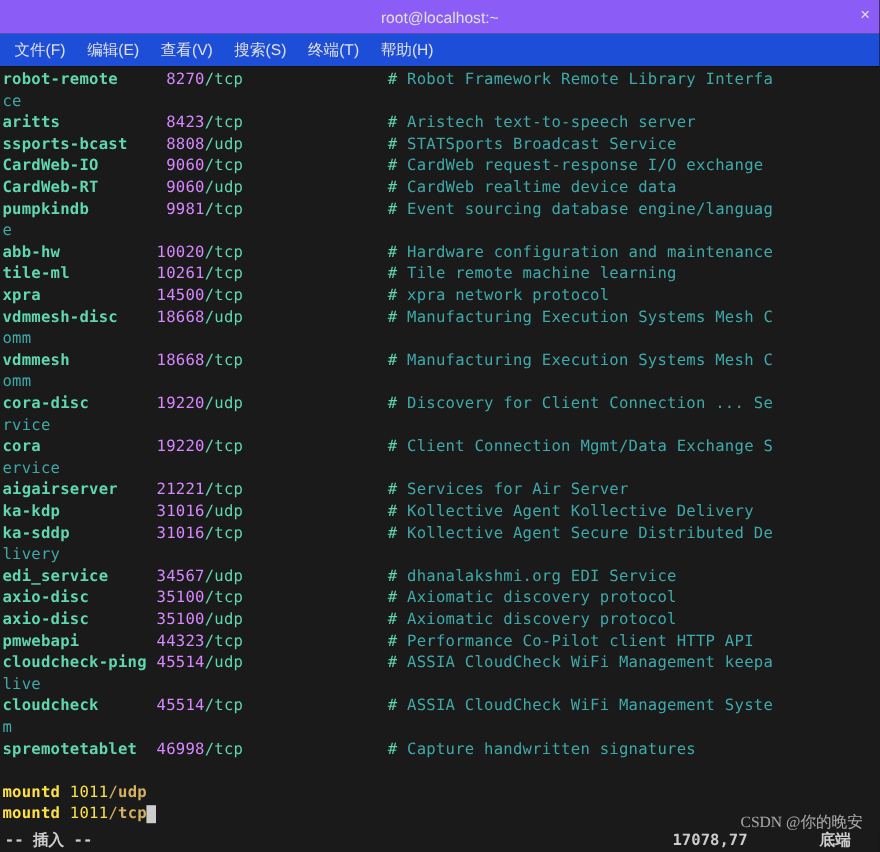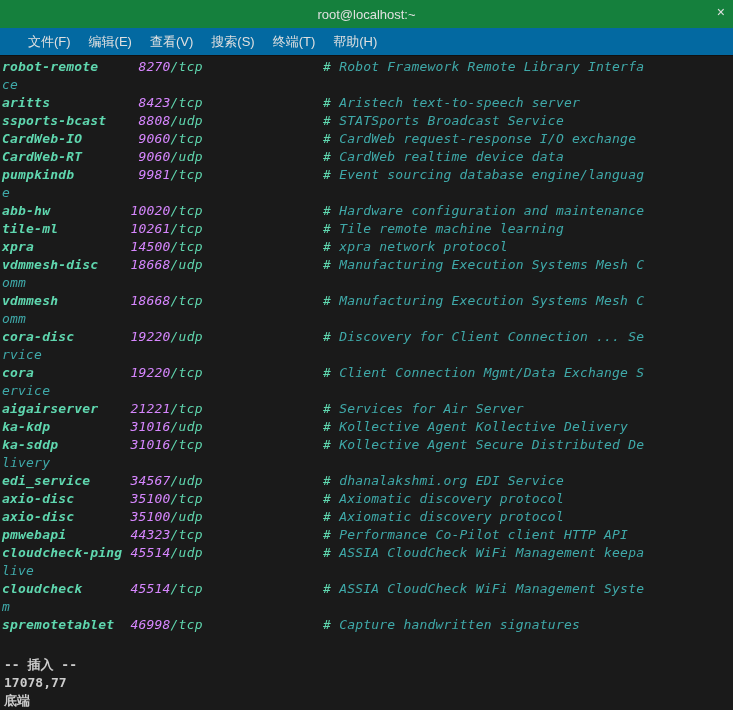--- a/index.html
+++ b/index.html
@@ -10,65 +10,64 @@
     body {
       background: #1a1a1a;
       font-family: "DejaVu Sans Mono", "Liberation Mono", monospace;
       font-size: 13px;
       width: 733px;
       height: 710px;
       overflow: hidden;
       color: #ccc;
     }
     .titlebar {
-      background: #15803d;
+      background: #8b5cf6;
       height: 28px;
       display: flex;
       align-items: center;
       justify-content: center;
       position: relative;
       color: #e0e0e0;
       font-family: sans-serif;
       font-size: 13px;
     }
     .titlebar .close {
       position: absolute;
       right: 8px;
       top: 4px;
       color: #e0e0e0;
       cursor: pointer;
       font-size: 14px;
     }
     .menubar {
-      background: #0369a1;
+      background: #1d4ed8;
       height: 28px;
       display: flex;
       align-items: center;
-      padding: 0 20px;
+      padding: 0 4px;
       gap: 2px;
       color: #e0e0e0;
       font-family: sans-serif;
       font-size: 13px;
       border-bottom: 1px solid #111;
     }
     .menubar .menu-item {
       padding: 4px 8px;
       cursor: pointer;
     }
     .terminal {
       background: #1a1a1a;
       padding: 2px 2px;
       line-height: 18px;
       white-space: pre;
       font-size: 13px;
       letter-spacing: 0.2px;
     }
     .row {
       display: block;
-      font-style: italic;
     }
     .svc { color: #5fd7af; font-weight: bold; }
     .num { color: #d787ff; }
     .slash { color: #5fd7af; }
     .proto { color: #5fd7af; }
     .hash { color: #5fd7af; }
     .cmt { color: #3fa9a9; }
     .orange { color: #fde047; font-weight: bold; }
     .orange-num { color: #fde047; }
     .orange-slash { color: #d7af5f; }
@@ -95,21 +94,20 @@
       bottom: 0;
       left: 0;
       right: 0;
       color: #ccc;
       background: #1a1a1a;
       padding: 0 4px;
       display: flex;
       font-weight: bold;
       line-height: 18px;
       font-family: "DejaVu Sans Mono", monospace;
-      flex-direction: column;
     }
     .statusline .mode { flex: 0 0 auto; }
     .statusline .spacer { flex: 1 1 auto; }
     .statusline .pos { flex: 0 0 auto; margin-right: 60px; }
     .statusline .pct { flex: 0 0 auto; margin-right: 20px;}
   </style>
 </head>
 <body>
 
 <div class="titlebar">

